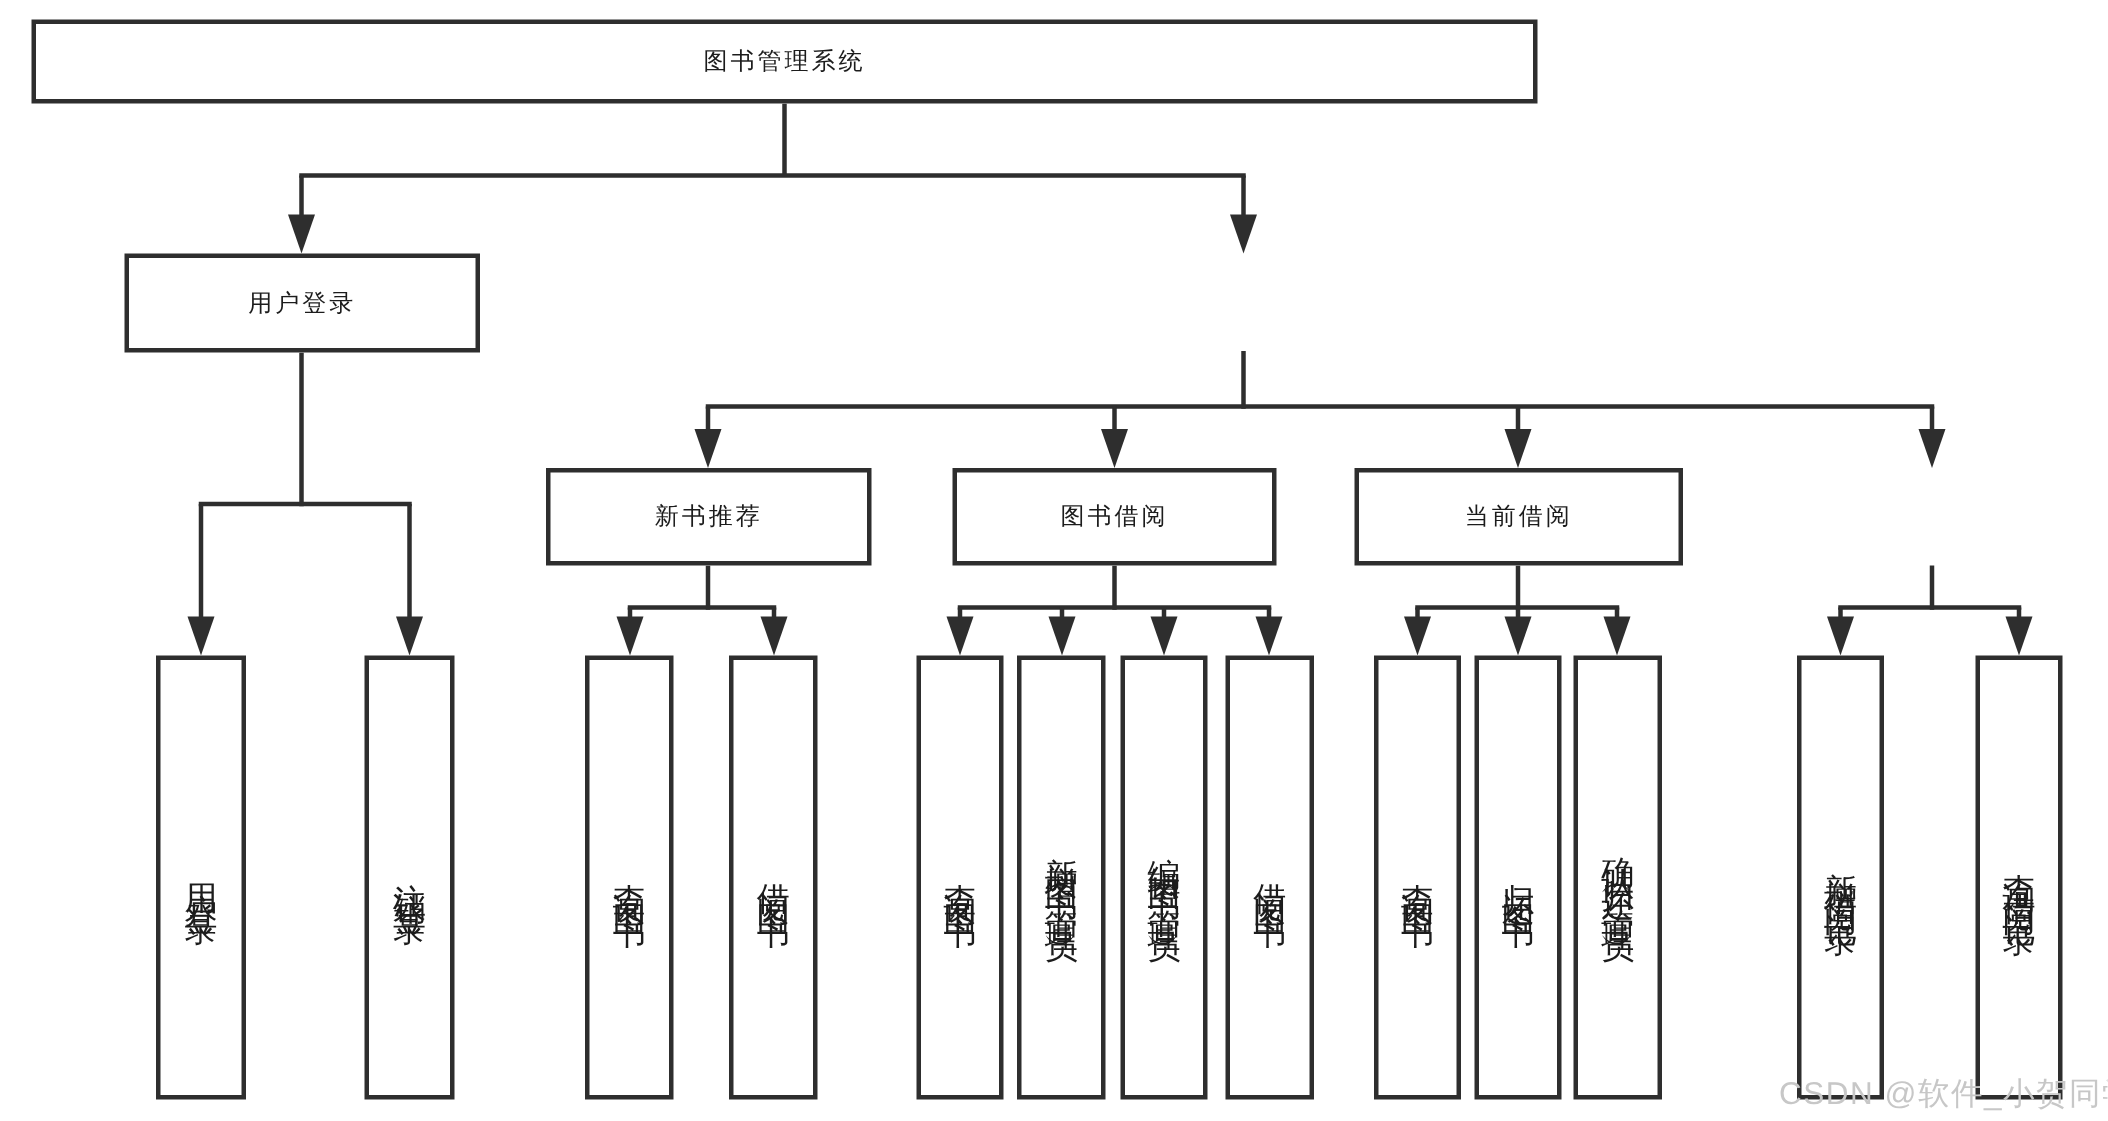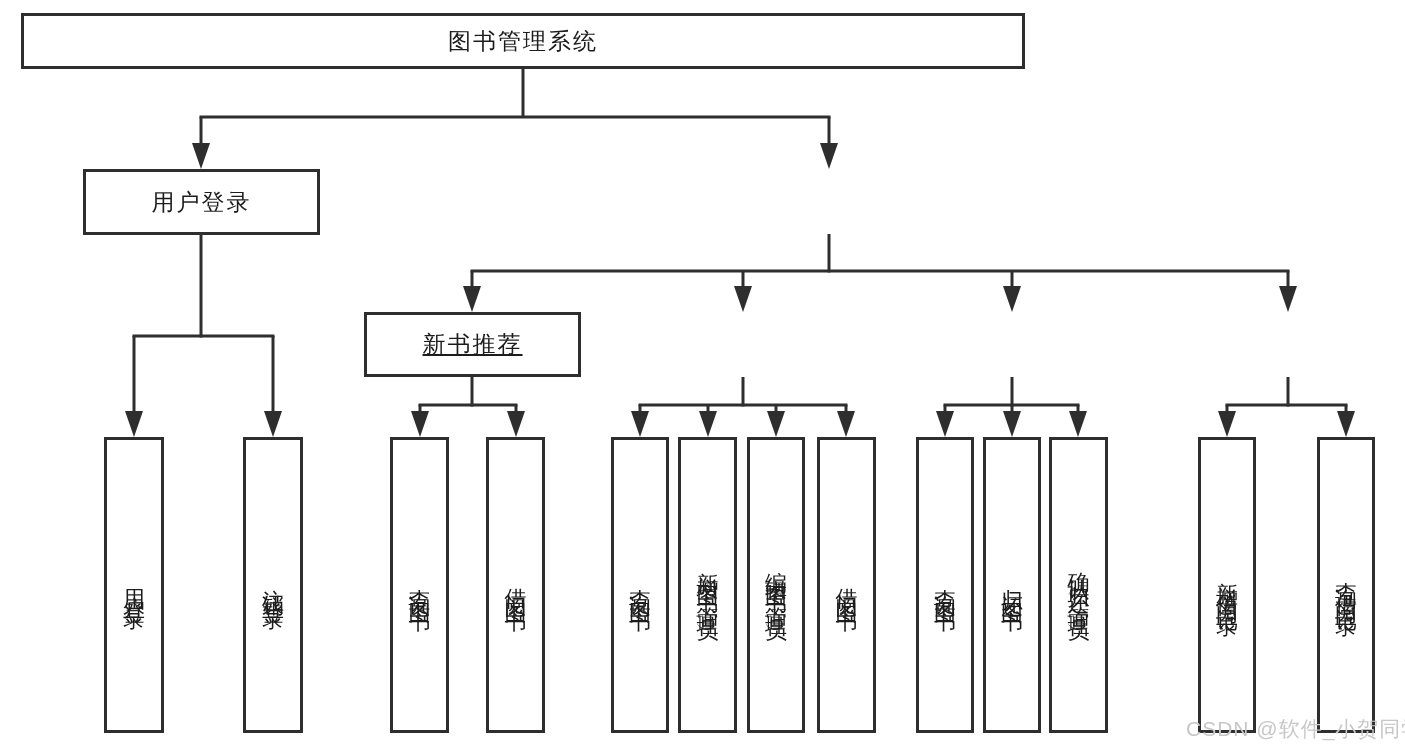--- a/index.html
+++ b/index.html
@@ -6,21 +6,21 @@
   body{width:1405px;height:747px;overflow:hidden;}
   .canvas{
     position:relative;width:1405px;height:747px;background:#ffffff;
     font-family:"Liberation Sans","DejaVu Sans",sans-serif;color:#1c1c1c;
   }
   svg.wires{position:absolute;left:0;top:0;}
   .hbox{
     position:absolute;box-sizing:border-box;background:#ffffff;
     border:3px solid #2e2e2e;display:flex;align-items:center;justify-content:center;
   }
-  .hlabel{font-size:23px;letter-spacing:2px;white-space:nowrap;}
+  .hlabel{font-size:16px;letter-spacing:2px;white-space:nowrap;}
   .vbox{
     position:absolute;top:437px;height:296px;box-sizing:border-box;background:#ffffff;
     border:3px solid #2e2e2e;display:flex;align-items:center;justify-content:center;
   }
   .vlabel{
     writing-mode:vertical-rl;text-orientation:mixed;
     font-size:22px;line-height:1;letter-spacing:7px;white-space:nowrap;
   }
   .watermark{
     position:absolute;left:1186px;top:715px;z-index:5;
@@ -103,22 +103,28 @@
   </svg>
 
   <div class="hbox" style="left:21px;top:13px;width:1004px;height:56px;">
     <span class="hlabel">图书管理系统</span>
   </div>
 
   <div class="hbox" style="left:83px;top:169px;width:237px;height:66px;">
     <span class="hlabel">用户登录</span>
   </div>
 
-  <div class="hbox" style="left:364px;top:312px;width:217px;height:65px;text-decoration:underline;">
+  <div class="hbox" style="left:364px;top:312px;width:217px;height:65px;">
     <span class="hlabel">新书推荐</span>
+  </div>
+  <div class="hbox" style="left:635px;top:312px;width:216px;height:65px;">
+    <span class="hlabel">图书借阅</span>
+  </div>
+  <div class="hbox" style="left:903px;top:312px;width:219px;height:65px;">
+    <span class="hlabel">当前借阅</span>
   </div>
 
   <div class="vbox" style="left:104px;width:60px;">
     <span class="vlabel">用户登录</span>
   </div>
   <div class="vbox" style="left:243px;width:60px;">
     <span class="vlabel">注销登录</span>
   </div>
 
   <div class="vbox" style="left:390px;width:59px;">

